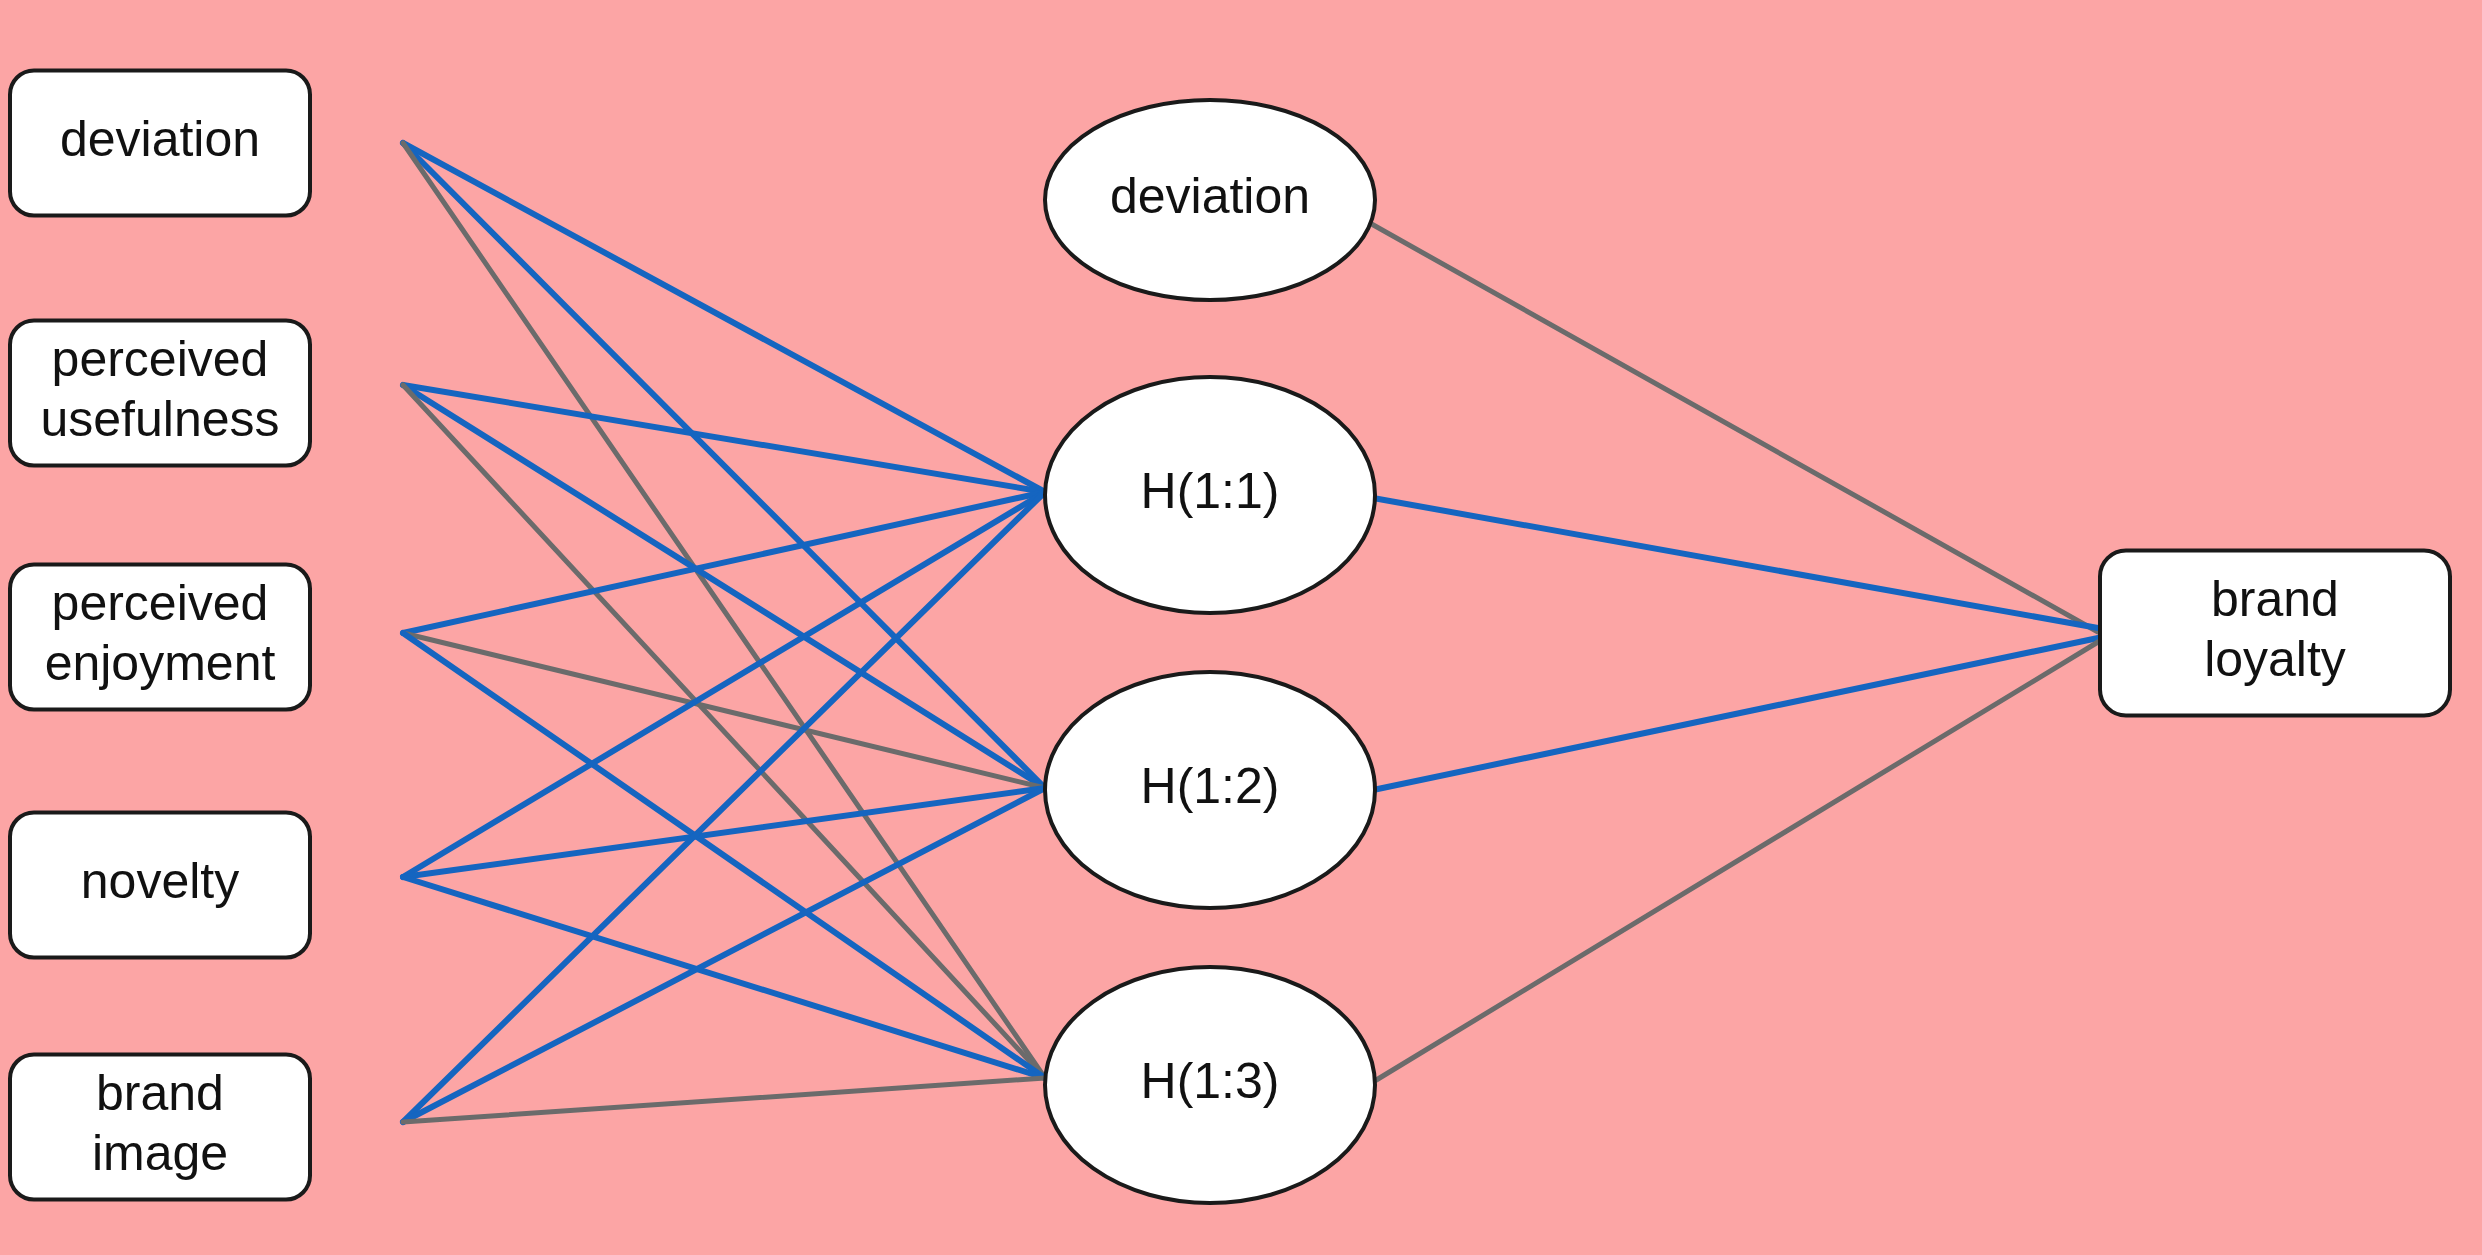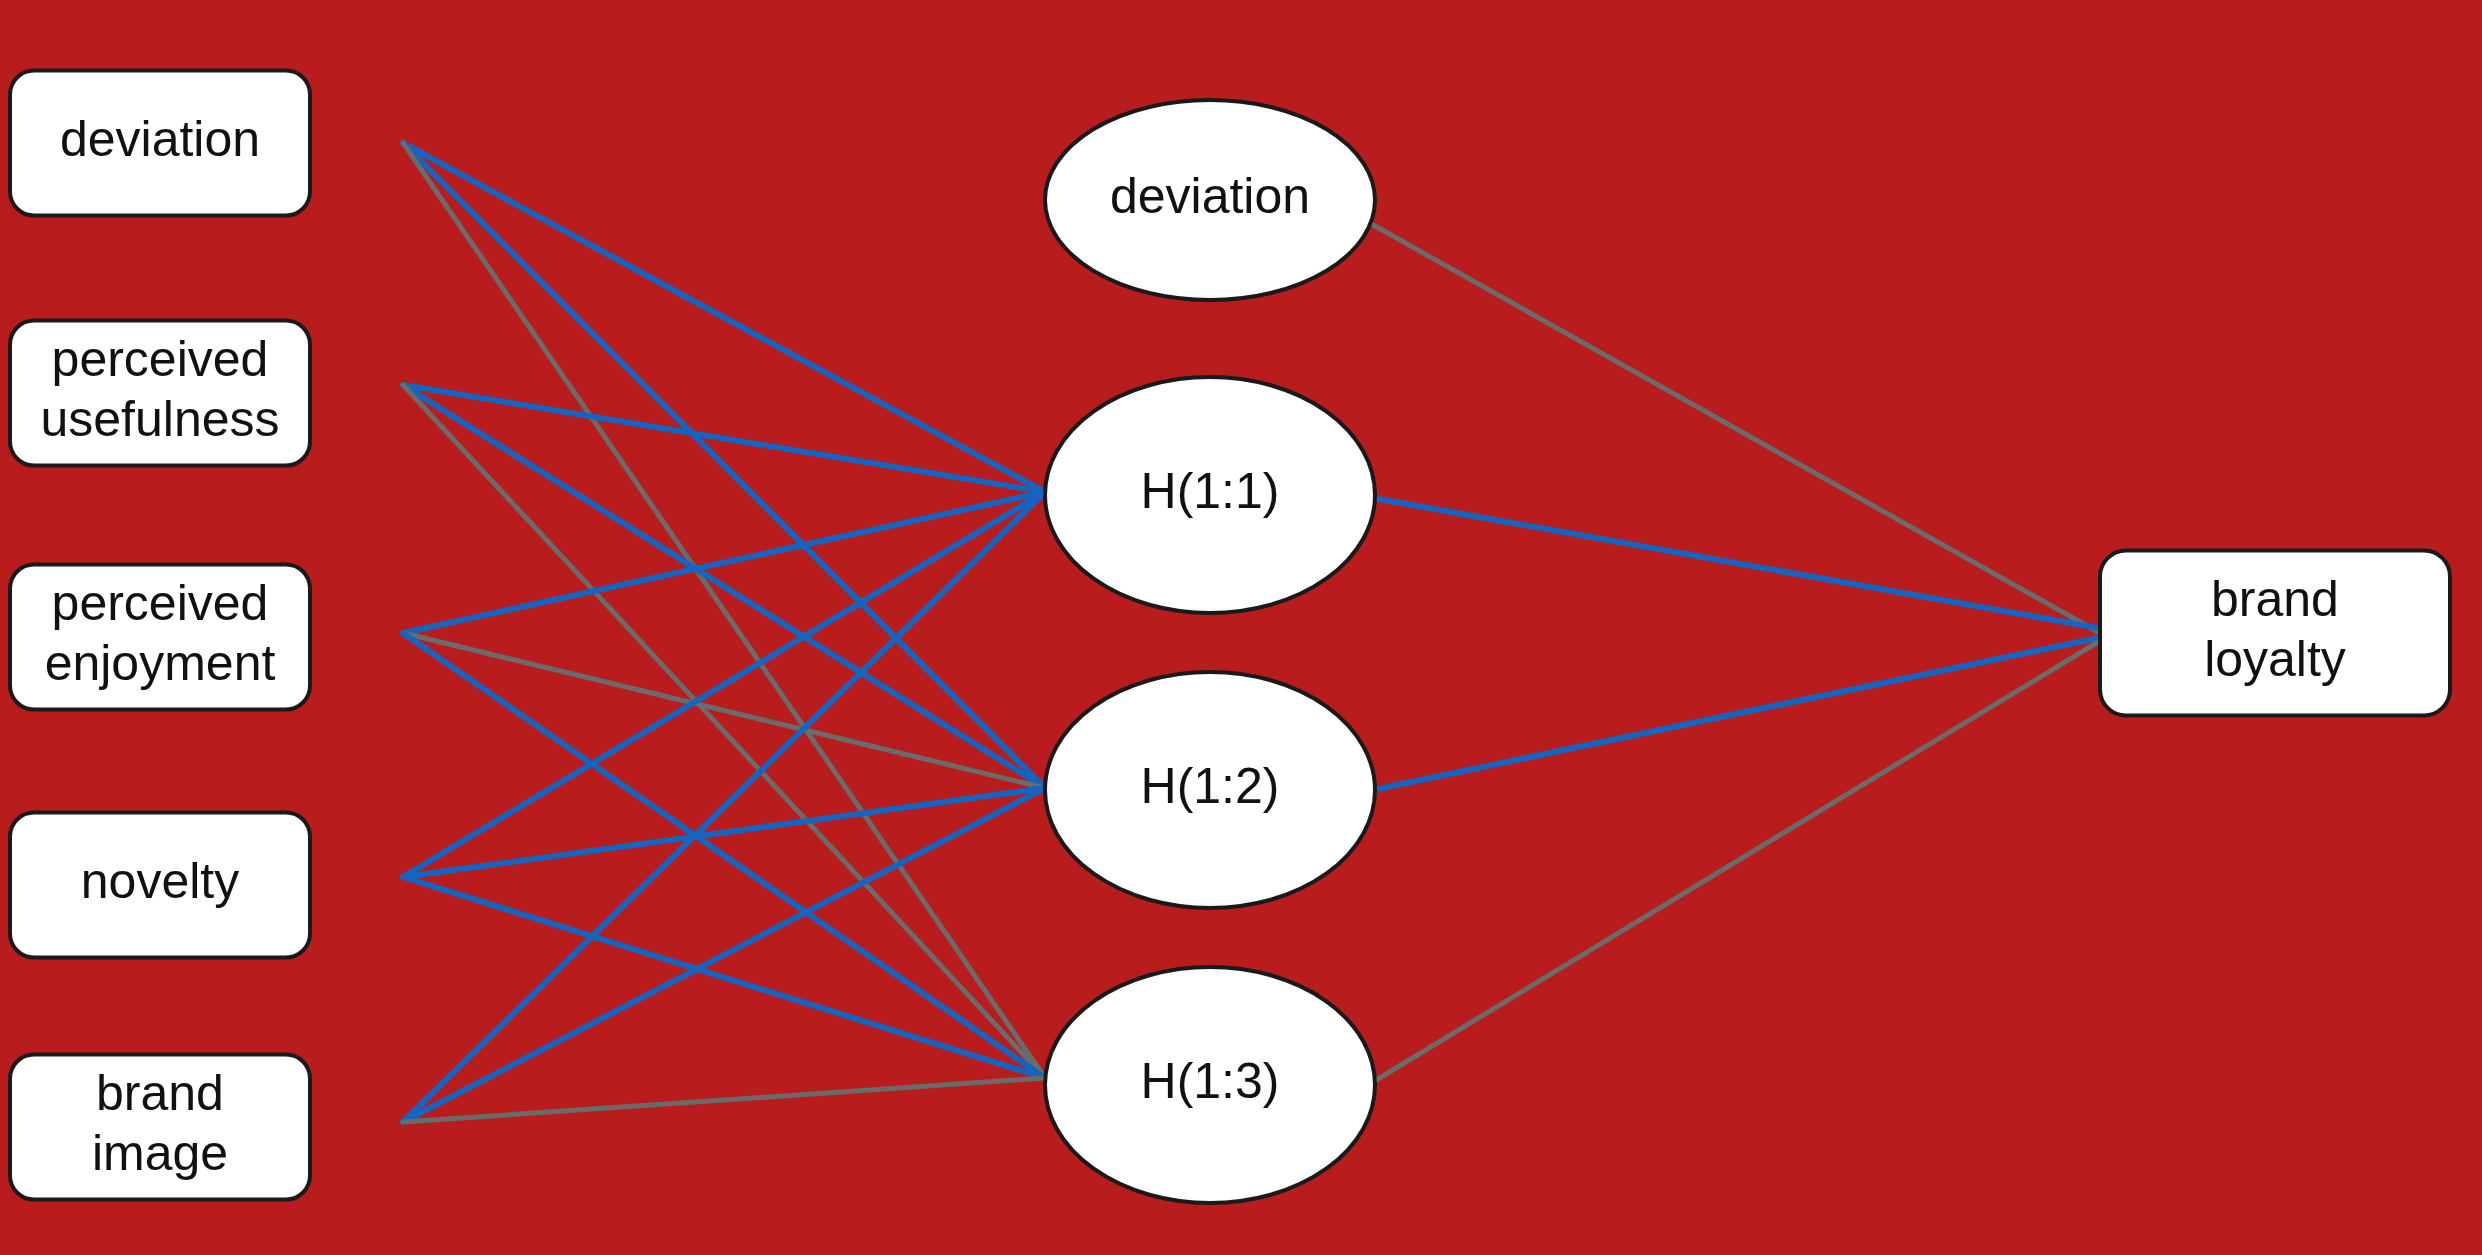--- a/index.html
+++ b/index.html
@@ -7,21 +7,21 @@
     padding: 0;
     background: #ffffff;
   }
   body {
     font-family: "Liberation Sans", sans-serif;
   }
   #diagram-root {
     position: relative;
     width: 2482px;
     height: 1255px;
-    background: #b91c1c;
+    background: #fca5a5;
     overflow: hidden;
   }
   #net-svg {
     position: absolute;
     left: 0;
     top: 0;
     width: 2482px;
     height: 1255px;
   }
   .node-box {

